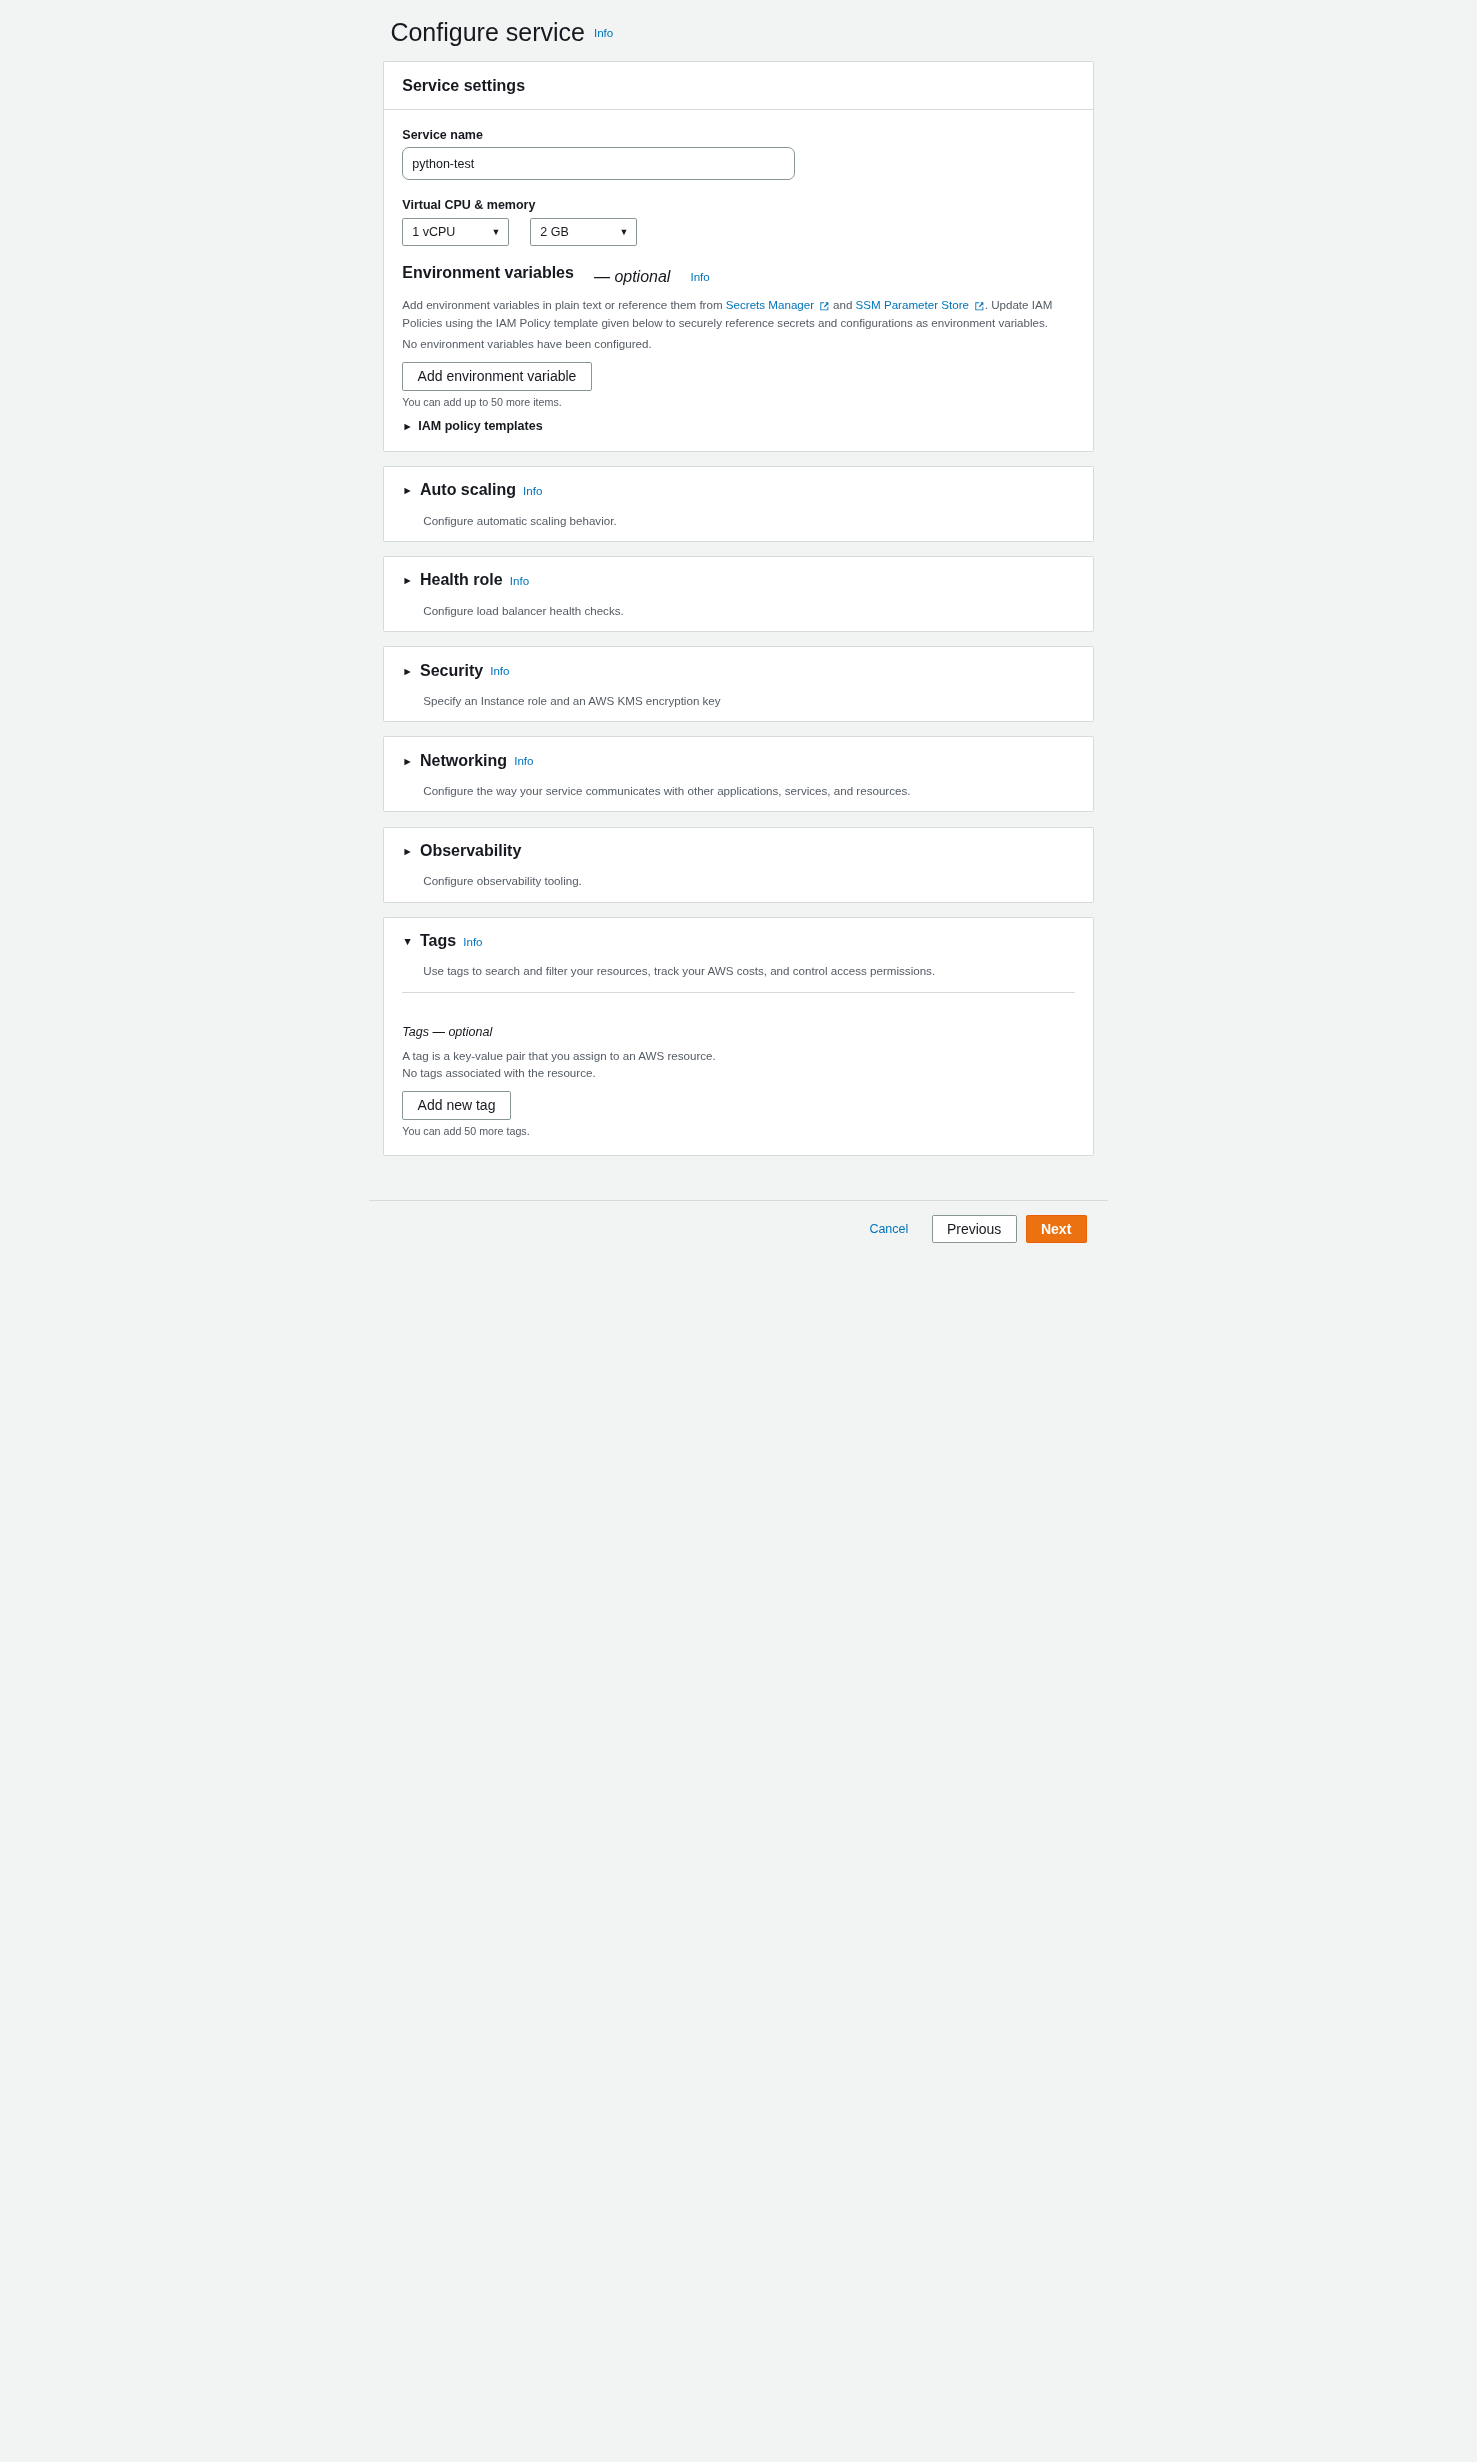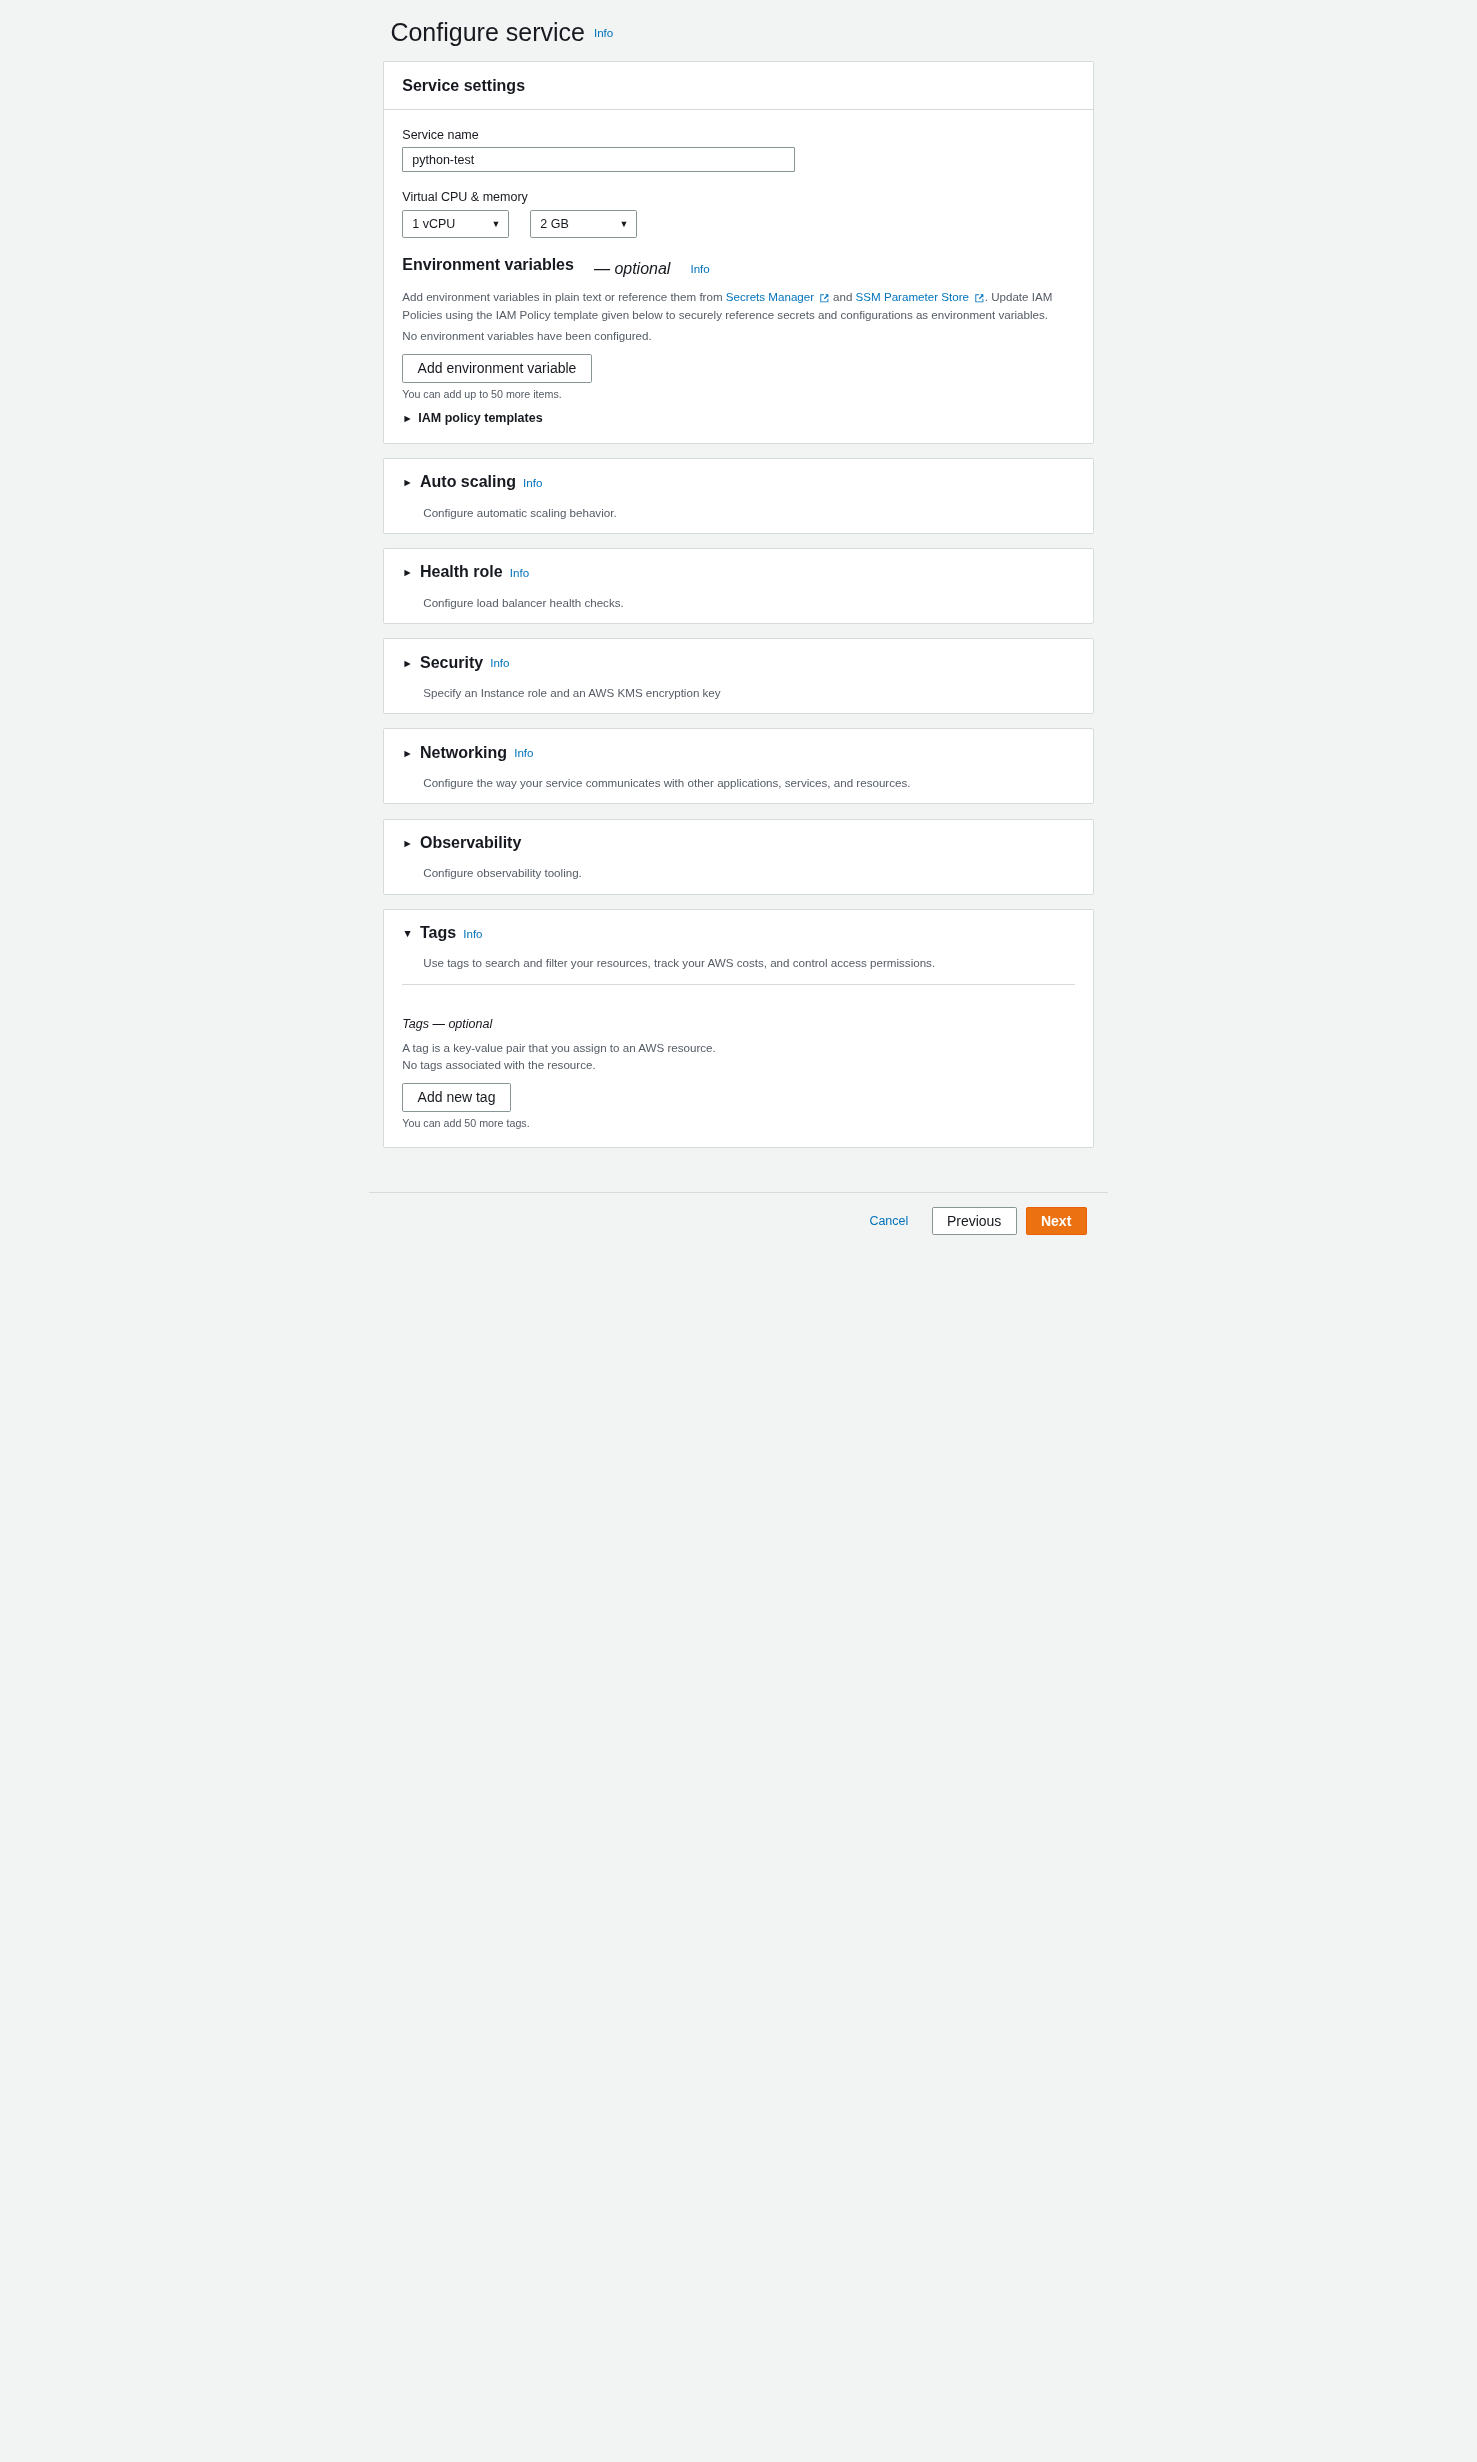--- a/index.html
+++ b/index.html
@@ -53,29 +53,29 @@
     }
     .section-body {
       padding: 18px 18px;
     }
     .form-group {
       margin-bottom: 18px;
     }
     .form-label {
       display: block;
       font-size: 12.5px;
-      font-weight: 400;
+      font-weight: 700;
       color: #16191f;
       margin-bottom: 5.4px;
     }
     .form-input {
       width: 393px;
-      height: 25px;
+      height: 33px;
       border: 0.9px solid #879596;
-      border-radius: 1px;
+      border-radius: 7px;
       padding: 3.6px 9px;
       font-size: 12.5px;
       color: #16191f;
       outline: none;
     }
     .selects-row {
       display: flex;
       gap: 21px;
       align-items: center;
     }

